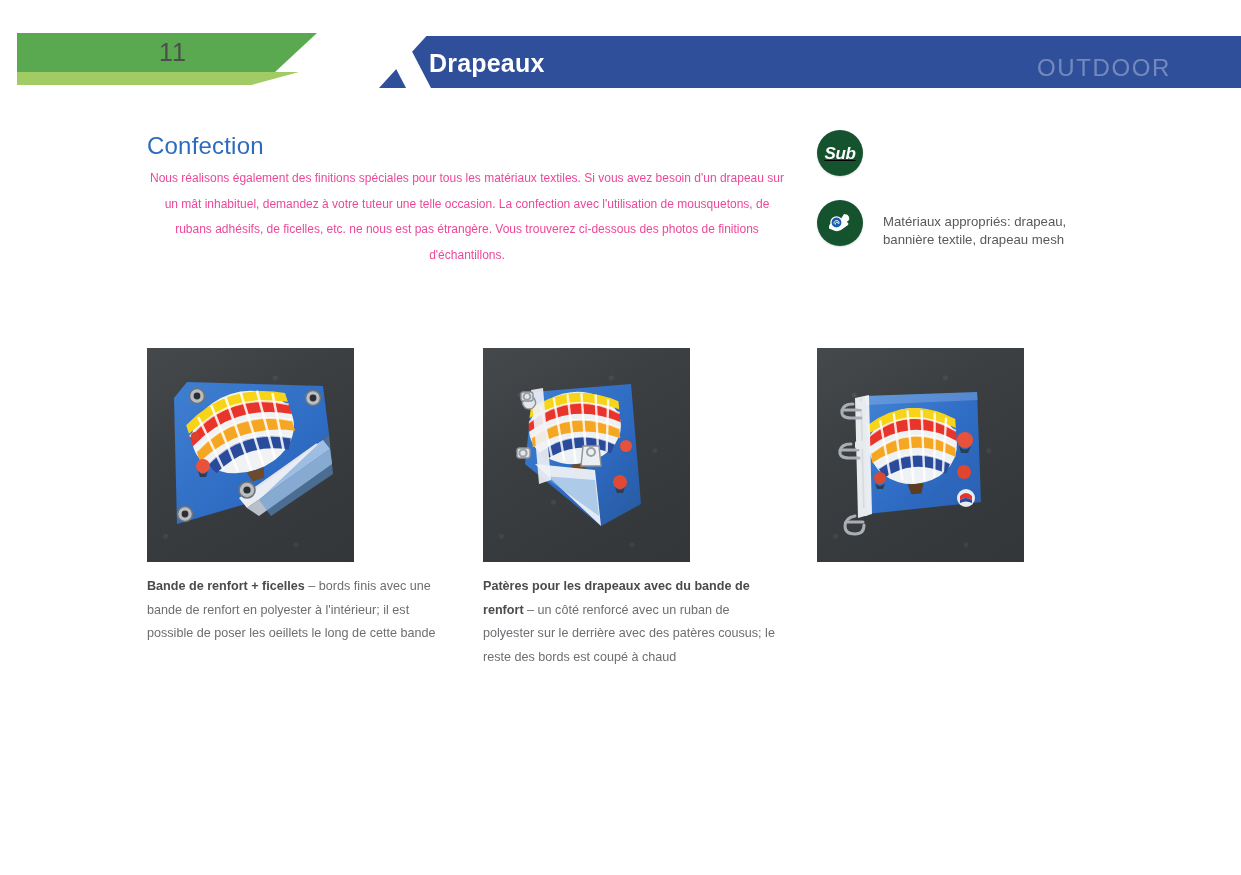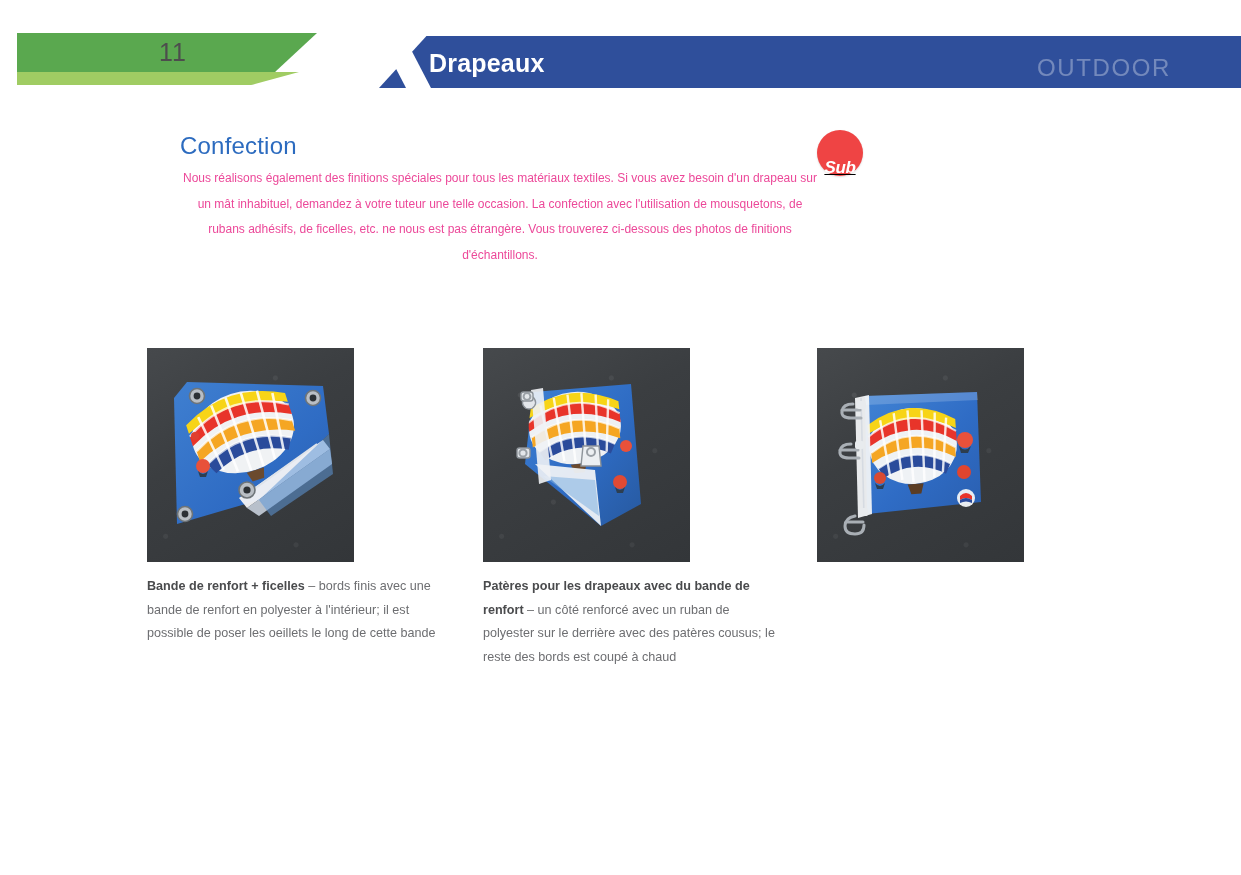--- a/index.html
+++ b/index.html
@@ -94,21 +94,20 @@
     letter-spacing: 1.6px;
     z-index: 4;
   }
 
   
   #intro-section {
     position: absolute;
     left: 147px;
     top: 132px;
     width: 650px;
-    margin-left: 33px;
   }
   #section-heading {
     font-size: 24px;
     color: #2c6bbf;
     margin: 0 0 6px 0;
     font-weight: normal;
     letter-spacing: 0.2px;
   }
   #intro-paragraph {
     font-size: 12px;
@@ -123,23 +122,23 @@
   #icon-column {
     position: absolute;
     left: 817px;
     top: 130px;
     width: 330px;
   }
   .icon-circle {
     width: 46px;
     height: 46px;
     border-radius: 50%;
-    background: #ef4444;
+    background: #14532d;
     display: flex;
-    align-items: flex-end;
+    align-items: center;
     justify-content: center;
     flex: 0 0 auto;
     box-shadow: 0 1px 2px rgba(0,0,0,0.15);
     text-decoration: underline;
   }
   .icon-row {
     display: flex;
     align-items: flex-start;
   }
   #sub-icon-row { margin-bottom: 24px; }
@@ -225,20 +224,32 @@
 </div>
 
 <div id="icon-column">
 
   <div class="icon-row" id="sub-icon-row">
     <div class="icon-circle">
       <span class="sub-icon-text">Sub</span>
     </div>
   </div>
 
+  <div class="icon-row" id="material-icon-row">
+    <div class="icon-circle">
+      <svg width="32" height="32" viewBox="0 0 32 32" aria-hidden="true">
+        <path d="M20 7 C24 7 26 10 25 13 L19 18 L13 18 Z" fill="#ffffff"></path>
+        <path d="M5 20 C5 17 8 15 11 15 L22 15 C24 15 25 16.5 24 18 L17 23 C15 24.3 12 24.5 10 23.6 L5 21.5 Z" fill="#ffffff"></path>
+        <circle cx="12.5" cy="15.5" r="5.6" fill="#1b5eae" stroke="#ffffff" stroke-width="1.3"></circle>
+        <path d="M10 16.6 C10 14.8 11.2 13.6 12.8 13.6 C14.3 13.6 15.3 14.8 15.1 16.4" fill="none" stroke="#ffffff" stroke-width="1"></path>
+        <path d="M11.3 17.6 C11.3 16.1 12 15.3 13 15.3 C13.9 15.3 14.4 16 14.3 17" fill="none" stroke="#ffffff" stroke-width="1"></path>
+      </svg>
+    </div>
+    <div id="materials-text">Matériaux appropriés: drapeau, bannière textile, drapeau mesh</div>
+  </div>
 
 </div>
 
 <div class="photo-block" id="photo-block-1">
   <div class="photo-frame">
     <div class="asphalt"></div>
     <svg class="flag-svg" viewBox="0 0 207 214" aria-hidden="true">
       <defs>
         <linearGradient id="sky1" x1="0" y1="0" x2="1" y2="1">
           <stop offset="0%" stop-color="#3f7fd0"></stop>

